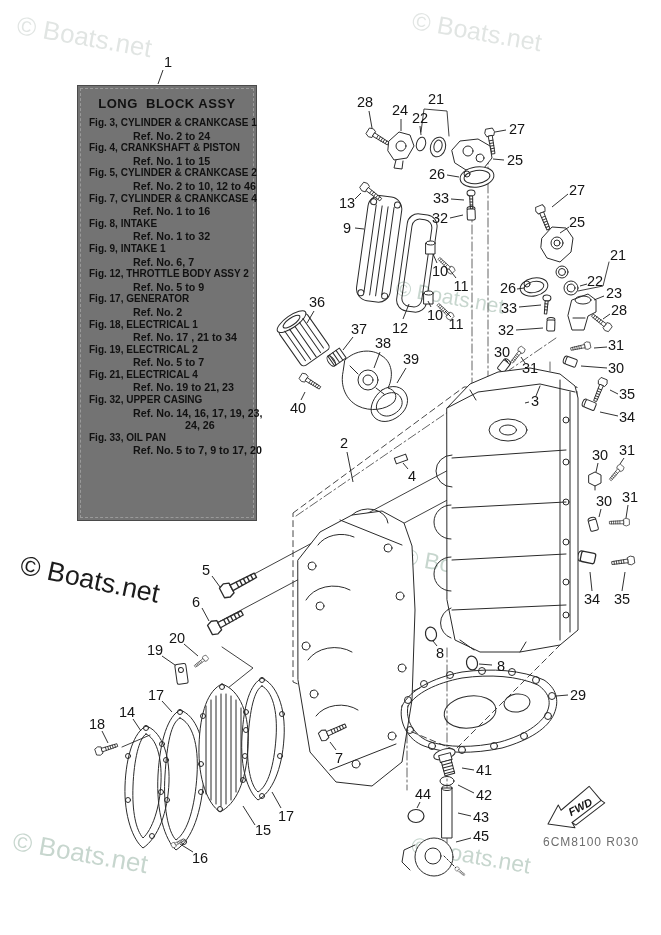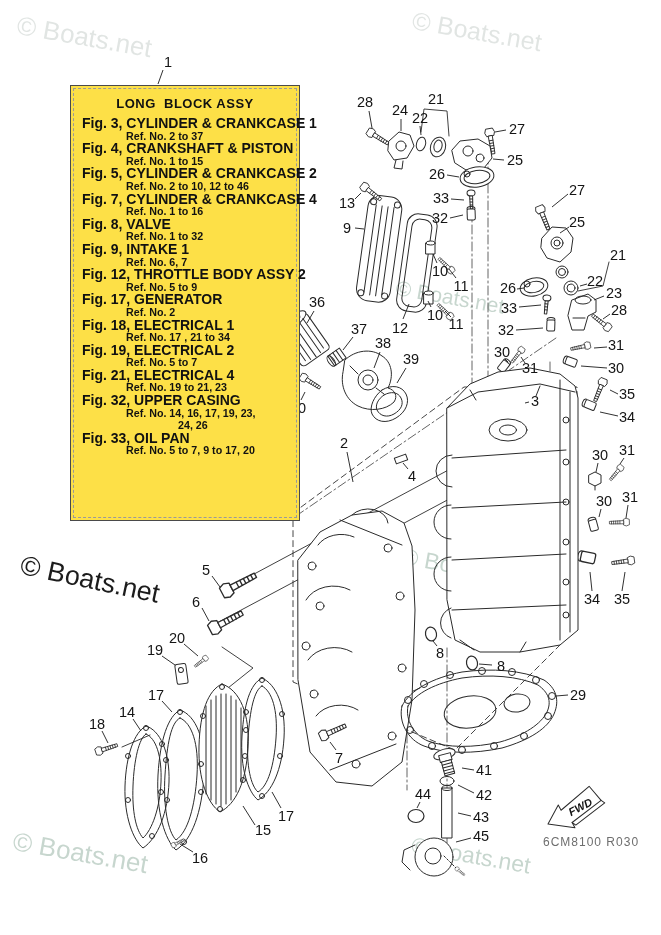--- a/index.html
+++ b/index.html
@@ -12,27 +12,27 @@
   .wm-green{color:rgba(108,146,126,.38);}
   .wm-dark{color:#1c1c1c;}
   .wm1{left:20px;top:10px;font-size:26px;}
   .wm2{left:415px;top:6px;font-size:25px;}
   .wm3{left:398px;top:276px;font-size:21px;}
   .wm4{left:24px;top:550px;font-size:27px;transform:rotate(12deg);}
   .wm5{left:404px;top:543px;font-size:23px;}
   .wm6{left:16px;top:826px;font-size:26px;}
   .wm7{left:414px;top:832px;font-size:23px;}
   
-  #list-box{position:absolute;left:70px;top:85px;width:230px;height:436px;
-            border:1.5px solid #4a4a4a;background:#fde047;box-sizing:border-box;}
+  #list-box{position:absolute;left:77px;top:85px;width:180px;height:436px;
+            border:1.5px solid #4a4a4a;background:#737373;box-sizing:border-box;}
   #list-box .inner{position:absolute;inset:2px;border:1px dashed #9a9a9a;padding:5px 2px 0 2px;box-sizing:border-box;}
   #list-title{text-align:center;font-weight:bold;font-size:13px;letter-spacing:.5px;
               white-space:pre;margin:2px 0 6px 0;color:#111;}
   .entry{color:#111;}
-  .entry .fig{font-weight:bold;font-size:14px;line-height:12.6px;padding-left:6px;white-space:pre;}
+  .entry .fig{font-weight:bold;font-size:10px;line-height:12.6px;padding-left:6px;white-space:pre;}
   .entry .ref{font-weight:bold;font-size:10.7px;line-height:12.6px;padding-left:50px;white-space:pre;}
   .entry .ref2{padding-left:102px;}
   
   #diagram-svg{position:absolute;left:0;top:0;width:661px;height:935px;}
   #callout-layer text{font-family:"Liberation Sans",sans-serif;font-size:14.5px;fill:#141414;}
   
   #part-code{position:absolute;left:543px;top:835px;font-size:12px;font-weight:normal;
              color:#6e6e6e;letter-spacing:1px;white-space:nowrap;}
 </style>
 </head>
@@ -478,36 +478,36 @@
         <text x="481" y="841" text-anchor="middle">45</text>
       </g>
   </svg>
 
   <div id="list-box">
     <div class="inner">
       <div id="list-title">LONG  BLOCK ASSY</div>
       <div id="fig-list">
           <div class="entry">
             <div class="fig">Fig. 3, CYLINDER &amp; CRANKCASE 1</div>
-            <div class="ref">Ref. No. 2 to 37</div>
+            <div class="ref">Ref. No. 2 to 24</div>
           </div>
           <div class="entry">
             <div class="fig">Fig. 4, CRANKSHAFT &amp; PISTON</div>
             <div class="ref">Ref. No. 1 to 15</div>
           </div>
           <div class="entry">
             <div class="fig">Fig. 5, CYLINDER &amp; CRANKCASE 2</div>
             <div class="ref">Ref. No. 2 to 10, 12 to 46</div>
           </div>
           <div class="entry">
             <div class="fig">Fig. 7, CYLINDER &amp; CRANKCASE 4</div>
             <div class="ref">Ref. No. 1 to 16</div>
           </div>
           <div class="entry">
-            <div class="fig">Fig. 8, VALVE</div>
+            <div class="fig">Fig. 8, INTAKE</div>
             <div class="ref">Ref. No. 1 to 32</div>
           </div>
           <div class="entry">
             <div class="fig">Fig. 9, INTAKE 1</div>
             <div class="ref">Ref. No. 6, 7</div>
           </div>
           <div class="entry">
             <div class="fig">Fig. 12, THROTTLE BODY ASSY 2</div>
             <div class="ref">Ref. No. 5 to 9</div>
           </div>

